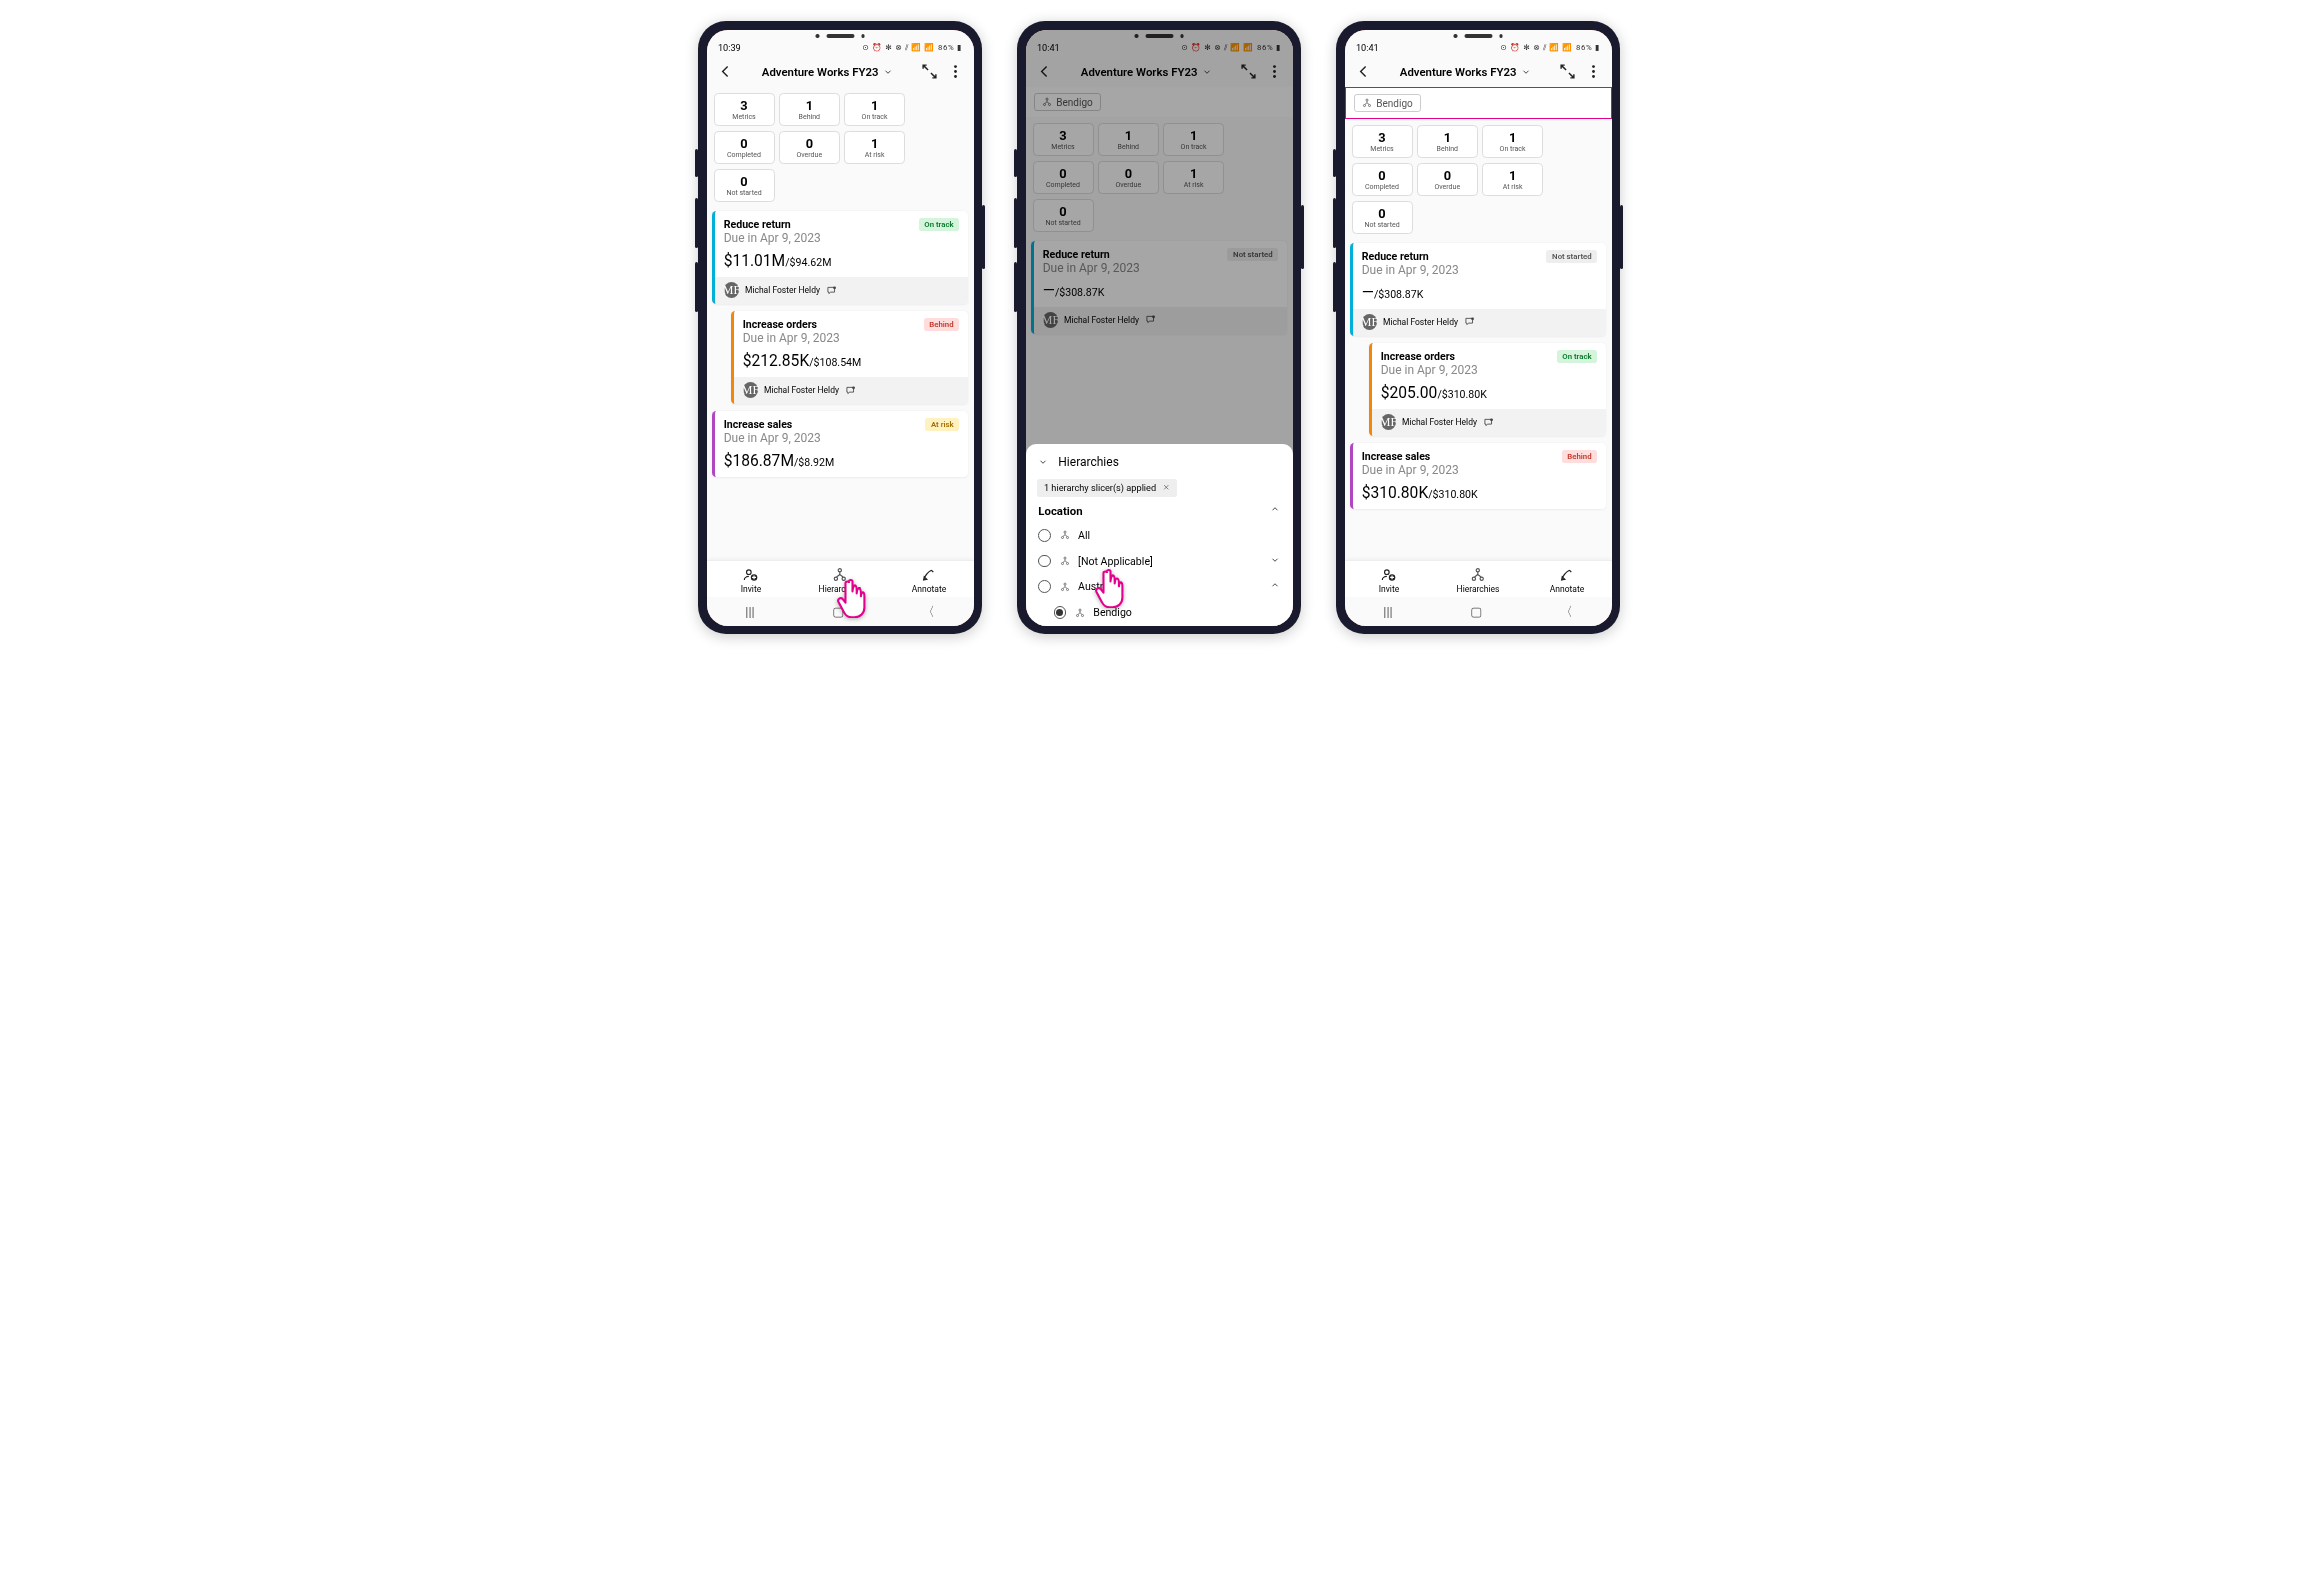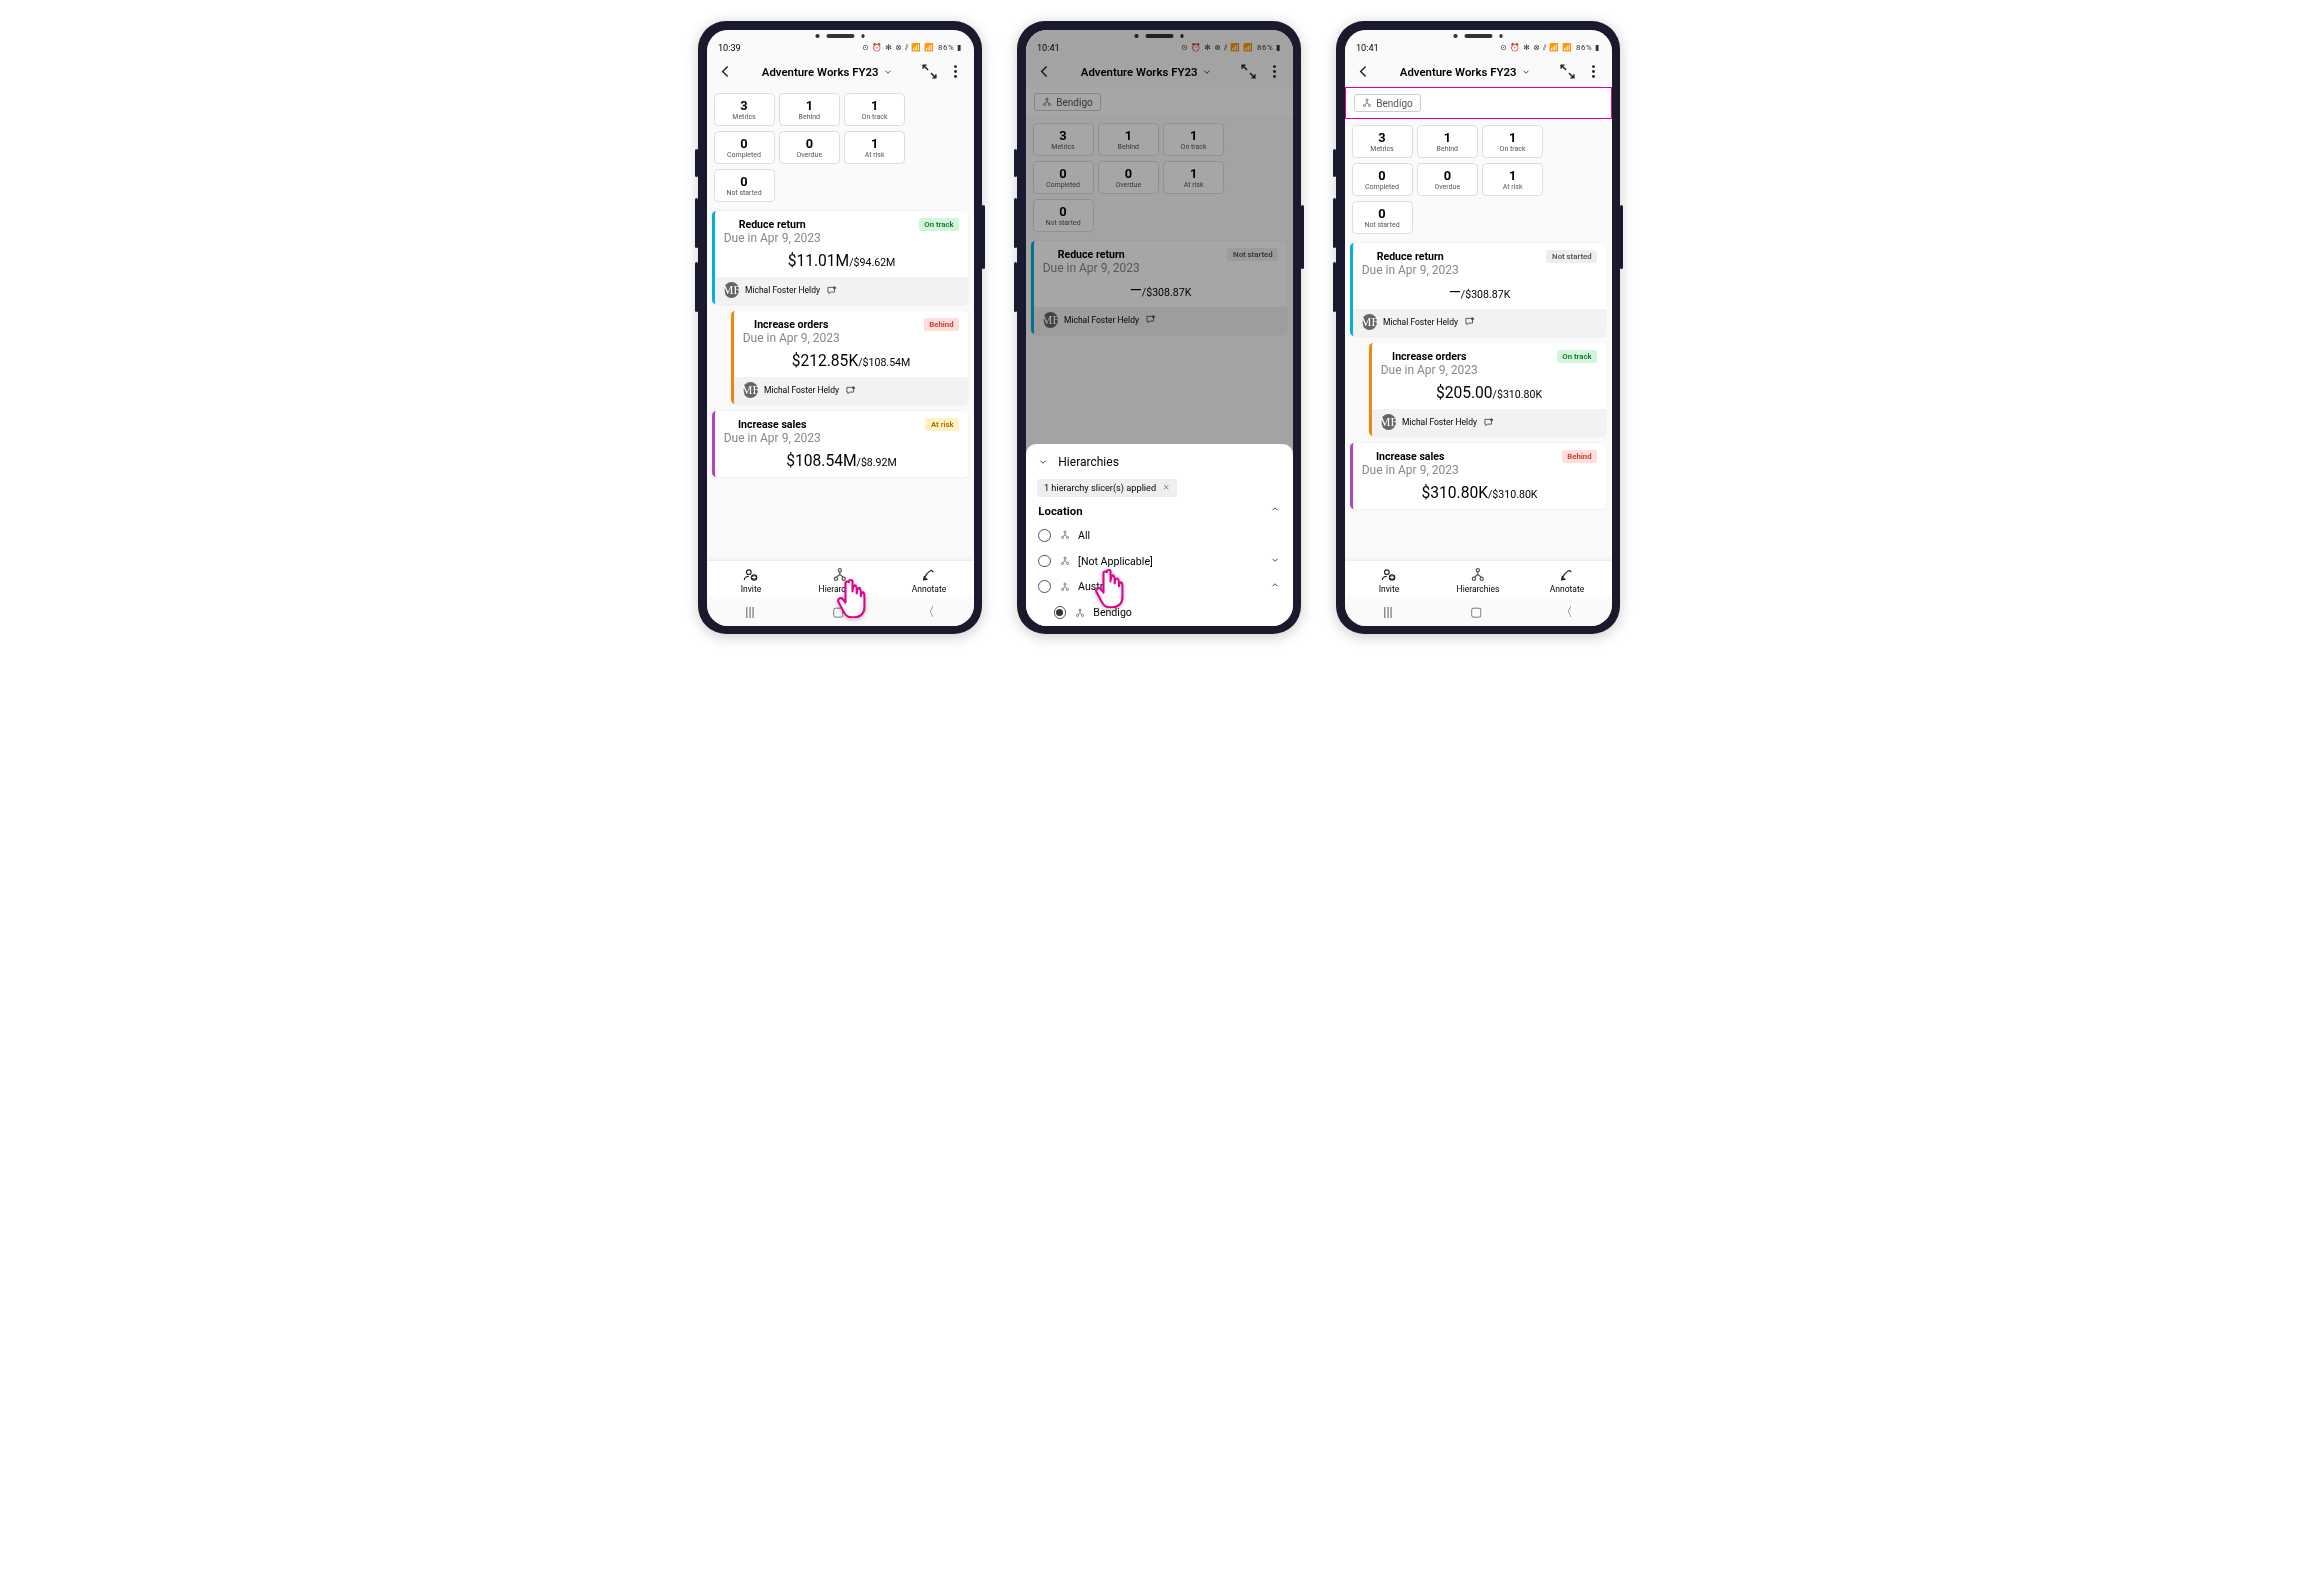--- a/index.html
+++ b/index.html
@@ -67,21 +67,21 @@
     display:flex; flex-wrap:wrap; gap:4.3px;
     padding: 5.7px 7px;
     background:#fafafa;
   }
   .tile {
     border:0.7px solid #ddd; border-radius:4.3px; background:#fff;
     width: 61px; padding:4.3px 2.8px; text-align:center;
   }
   .tile-num { font-weight:700; font-size:12.8px; }
   .tile-lbl { font-size:7px; color:#555; }
-  .cards { flex:1; overflow:hidden; padding:2.8px 5.7px; background:#fafafa;text-align:center;}
+  .cards { flex:1; overflow:hidden; padding:2.8px 5.7px; background:#fafafa;}
   .card {
     background:#fff; border-radius:4.3px; margin-bottom:7px;
     border-left:3.5px solid #888; overflow:hidden;
     box-shadow: 0 0.7px 2.1px rgba(0,0,0,0.06);
   }
   .card.teal { border-left-color:#00b0d8; }
   .card.orange { border-left-color:#f0870c;margin-left:19px; }
   .card.purple { border-left-color:#b146c2; }
   .card-top { padding:7px 8.5px 4.3px 8.5px; display:flex; justify-content:space-between; align-items:flex-start;}
   .card-title { font-weight:700; font-size:10.6px; }
@@ -253,21 +253,21 @@
         </div>
         <div class="card purple">
       <div class="card-top">
         <div>
           <div class="card-title">Increase sales</div>
           <div class="card-due">Due in Apr 9, 2023</div>
         </div>
         <div class="badge atrisk">At risk</div>
       </div>
       <div class="card-val">
-        <span class="big">$108.54M</span><span>/$8.92M</span>
+        <span class="big">$186.87M</span><span>/$8.92M</span>
       </div>
       </div>
       </div>
       <div class="bottom-bar">
         <div class="bb-item">
           <div><svg viewBox="0 0 24 24" fill="none" stroke="#222" stroke-width="1.8">
               <circle cx="9" cy="8" r="3.5"></circle>
               <path d="M2 20c0-3 3-5.5 7-5.5"></path>
               <circle cx="17" cy="16" r="5" fill="#222" stroke="none"></circle>
               <path d="M17 13v6M14 16h6" stroke="#fff"></path>

